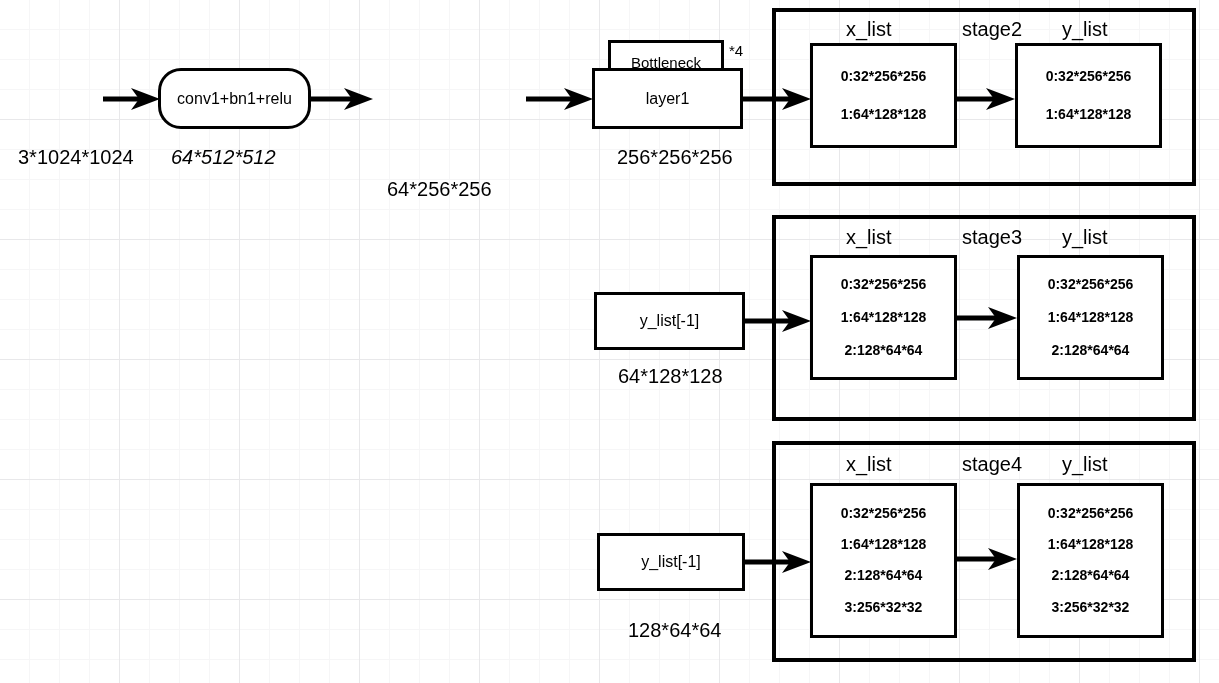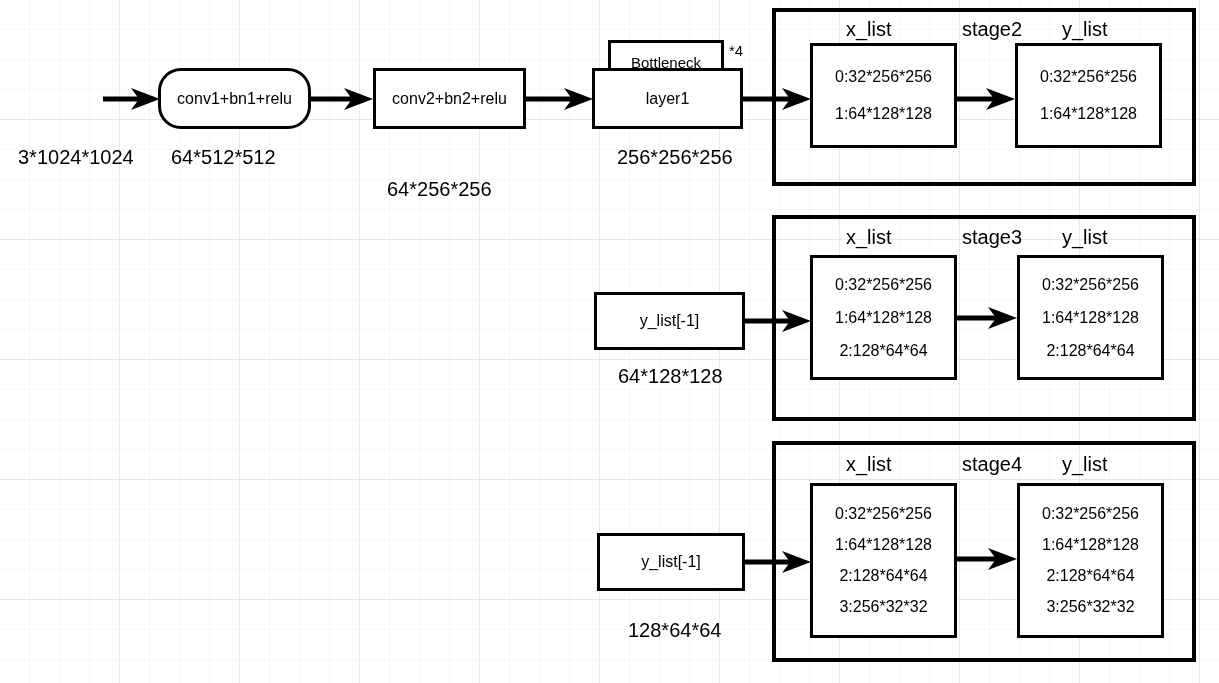--- a/index.html
+++ b/index.html
@@ -49,21 +49,22 @@
     font-size: 16px;
     line-height: 1.25;
     white-space: nowrap;
   }
   .node.multiline {
     flex-direction: column;
     justify-content: space-around;
     white-space: nowrap;
   }
   .node.multiline > .row {
-    font-size: 16px;
+    font-size: 14px;
+    font-weight: bold;
   }
 
   .group-box {
     position: absolute;
     box-sizing: border-box;
     background: transparent;
     border: 4px solid #000000;
   }
 
   .caption {
@@ -102,30 +103,27 @@
   <div class="caption" style="left:18px; top:146px;">3*1024*1024</div>
 
   <svg class="conn" style="left:103px; top:88px; width:57px; height:22px;">
     <line x1="0" y1="11" x2="38" y2="11" stroke-width="5"></line>
     <polygon points="28,0 57,11 28,22 36,11"></polygon>
   </svg>
 
   <div class="node" style="left:158px; top:68px; width:153px; height:61px;border-radius:23px;">
     <span>conv1+bn1+relu</span>
   </div>
-  <div class="caption" style="left:171px; top:146px;">64*512*512</div>
+  <div class="caption" style="left:171px; top:146px;font-style:italic;">64*512*512</div>
 
   <svg class="conn" style="left:311px; top:88px; width:62px; height:22px;">
     <line x1="0" y1="11" x2="43" y2="11" stroke-width="5"></line>
     <polygon points="33,0 62,11 33,22 41,11"></polygon>
   </svg>
 
-  <div class="node" style="left:373px; top:68px; width:153px; height:61px;">
-    <span>conv2+bn2+relu</span>
-  </div>
   <div class="caption" style="left:387px; top:146px;margin-top:32px;">64*256*256</div>
 
   <svg class="conn" style="left:526px; top:88px; width:67px; height:22px;">
     <line x1="0" y1="11" x2="48" y2="11" stroke-width="5"></line>
     <polygon points="38,0 67,11 38,22 46,11"></polygon>
   </svg>
 
   <div class="node" style="left:608px; top:40px; width:116px; height:47px; font-size:15px; z-index:1;">
     <span>Bottleneck</span>
   </div>

